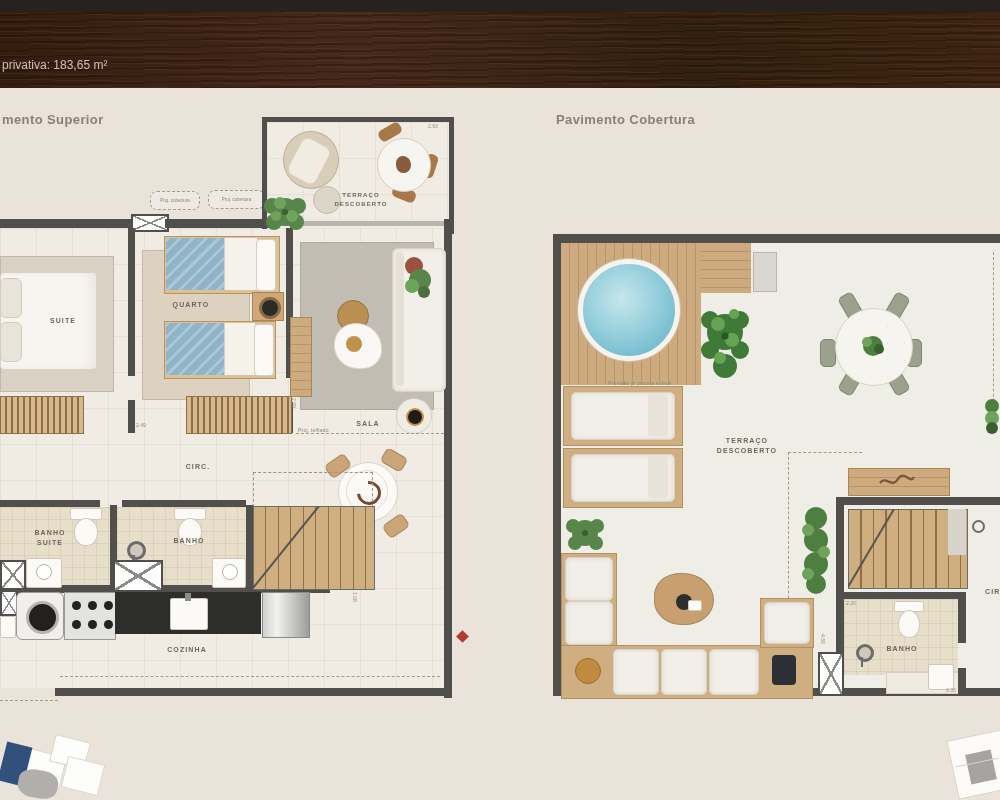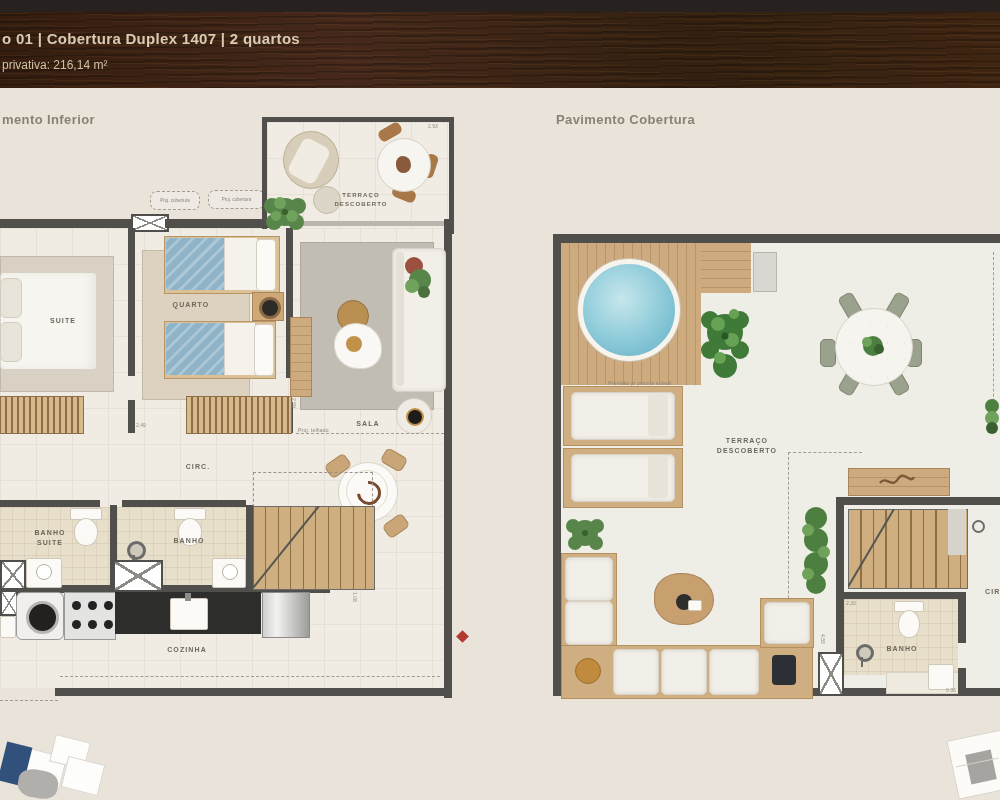--- a/index.html
+++ b/index.html
@@ -50,25 +50,24 @@
   .chair{position:absolute;border-radius:5px;}
   .clip{overflow:hidden;}
 </style>
 </head>
 <body>
 
 <div class="page">
 
   <div class="header">
     <div class="hstrip"></div>
-    <div class="h1t">o 01 | Cobertura Duplex 1407 | 2 quartos</div>
-    <div class="h2t">privativa: 216,14 m²</div>
+    <div class="h2t">privativa: 183,65 m²</div>
   </div>
 
-  <div class="ptitle" style="left:2px;">mento Inferior</div>
+  <div class="ptitle" style="left:2px;">mento Superior</div>
   <div class="ptitle" style="left:556px;">Pavimento Cobertura</div>
 
   <section class="abs" style="left:0;top:0;width:1000px;height:800px;">
 
     <div class="floor" style="left:267px;top:122px;width:182px;height:108px;"></div>
     <div class="floor" style="left:0;top:228px;width:444px;height:460px;"></div>
     <div class="bath" style="left:0;top:507px;width:110px;height:80px;"></div>
     <div class="bath" style="left:117px;top:507px;width:129px;height:80px;"></div>
 
     <div class="projbox" style="left:150px;top:191px;width:48px;height:17px;">Proj. cobertura</div>

